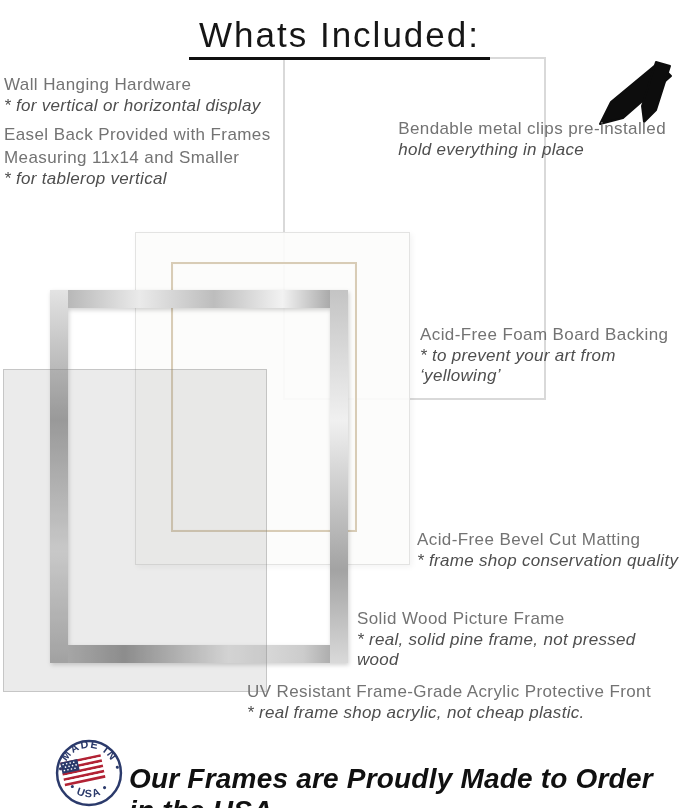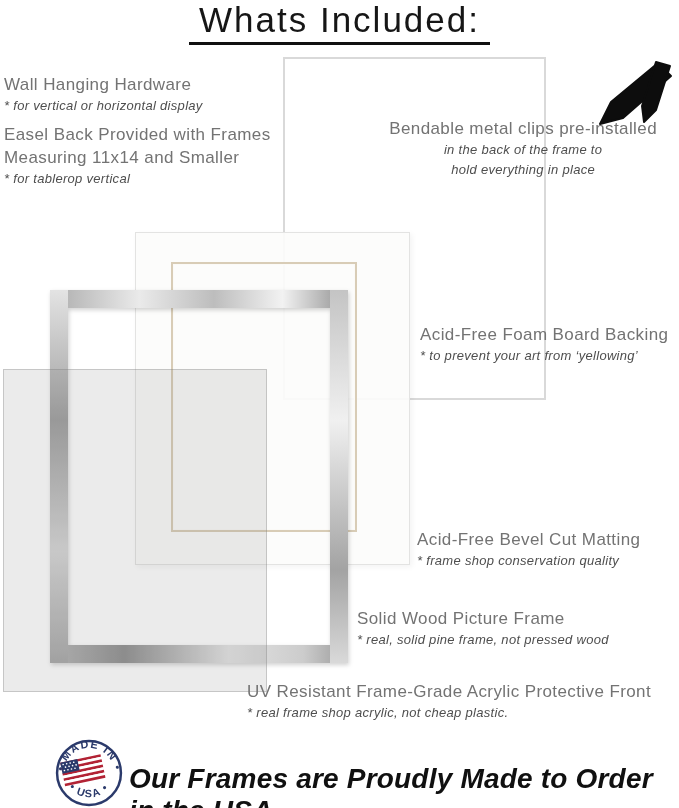--- a/index.html
+++ b/index.html
@@ -4,21 +4,21 @@
 <style>
   html,body{margin:0;padding:0;background:#fff;}
   .canvas{
     position:relative;width:679px;height:808px;background:#ffffff;overflow:hidden;
     font-family:"Liberation Sans",sans-serif;
   }
   
   .title-wrap{position:absolute;top:0;left:0;right:0;text-align:center;z-index:10;}
   .title{
     display:inline-block;margin:0;font-size:35px;font-weight:400;color:#161616;
-    letter-spacing:2px;border-bottom:3px solid #101010;padding:0 10px 2px 10px;
+    letter-spacing:2px;border-bottom:3px solid #101010;padding:15px 10px 2px 10px;
   }
   
   .foam-board{
     position:absolute;left:283px;top:57px;width:259px;height:339px;
     background:#ffffff;border:2px solid #d9d9d9;z-index:1;
   }
   .mat-board{
     position:absolute;left:135px;top:232px;width:273px;height:331px;
     background:rgba(252,252,251,0.92);border:1px solid #e3e3e2;
     box-shadow:2px 2px 6px rgba(0,0,0,0.05);z-index:2;
@@ -38,24 +38,24 @@
     background:linear-gradient(180deg,#e3e3e3,#9e9e9e 35%,#d6d6d6 70%,#a8a8a8);}
   .bar-right{right:0;top:0;width:18px;height:373px;
     background:linear-gradient(180deg,#c4c4c4,#f0f0f0 35%,#a3a3a3 75%,#d9d9d9);}
   .acrylic{
     position:absolute;left:3px;top:369px;width:262px;height:321px;
     background:rgba(128,128,128,0.16);border:1px solid rgba(130,130,130,0.35);z-index:4;
   }
   
   .tb{position:absolute;z-index:10;}
   .h{font-size:17px;line-height:23px;color:#737373;letter-spacing:0.4px;}
-  .n{font-size:13px;line-height:20px;color:#4e4e4e;font-style:italic;letter-spacing:0.3px;}
+  .n{font-size:17px;line-height:20px;color:#4e4e4e;font-style:italic;letter-spacing:0.3px;}
   .tb-wall{left:4px;top:73px;}
   .tb-easel{left:4px;top:123px;}
-  .tb-clips{right:22px;top:117px;text-align:center;}
+  .tb-clips{right:13px;top:117px;text-align:left;}
   .tb-foam{left:420px;top:323px;}
   .tb-mat{left:417px;top:503px;margin-top:25px;}
   .tb-frame{left:357px;top:607px;}
   .tb-acrylic{left:247px;top:680px;}
   
   .clips-icon{position:absolute;left:585px;top:60px;z-index:10;}
   .usa-badge{position:absolute;left:55px;top:739px;z-index:10;overflow:visible;}
   .tagline{
     position:absolute;left:129px;top:763px;z-index:10;
     font-size:28px;font-weight:bold;font-style:italic;color:#101010;letter-spacing:0.2px;
@@ -97,21 +97,20 @@
   </div>
 
   <div class="tb tb-easel">
     <div class="h">Easel Back Provided with Frames</div>
     <div class="h">Measuring 11x14 and Smaller</div>
     <div class="n">* for tablerop vertical</div>
   </div>
 
   <div class="tb tb-clips">
     <div class="h">Bendable metal clips pre-installed</div>
-    <div class="n">in the back of the frame to</div>
     <div class="n">hold everything in place</div>
   </div>
 
   <div class="tb tb-foam">
     <div class="h">Acid-Free Foam Board Backing</div>
     <div class="n">* to prevent your art from ‘yellowing’</div>
   </div>
 
   <div class="tb tb-mat">
     <div class="h">Acid-Free Bevel Cut Matting</div>

